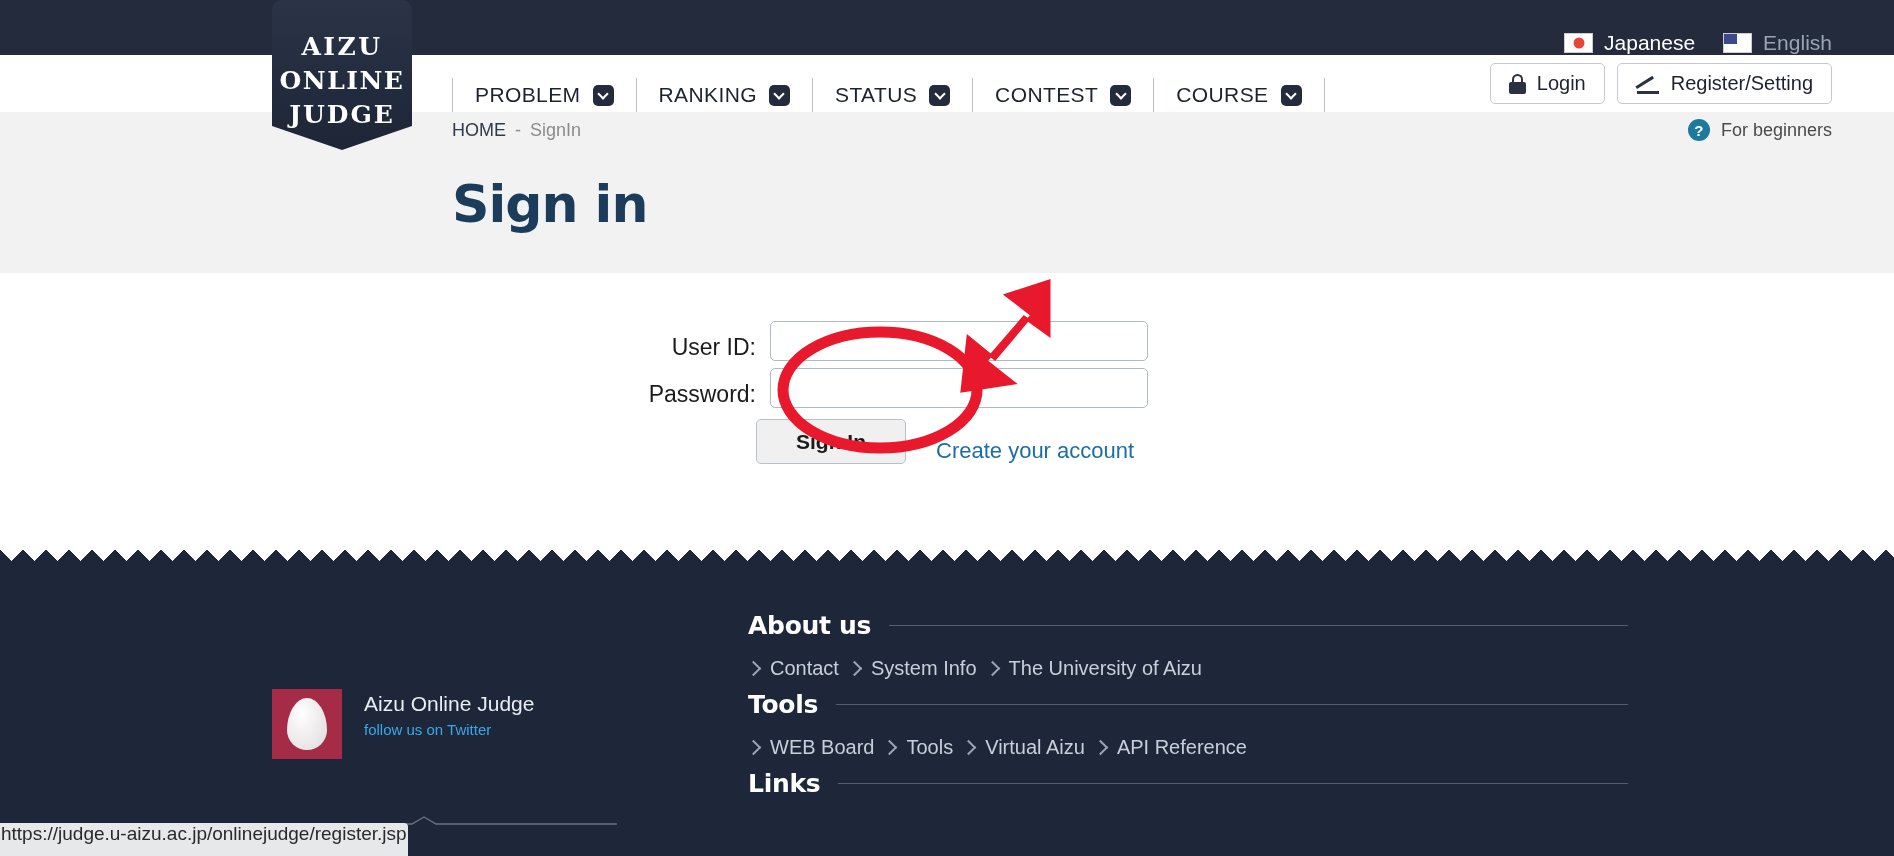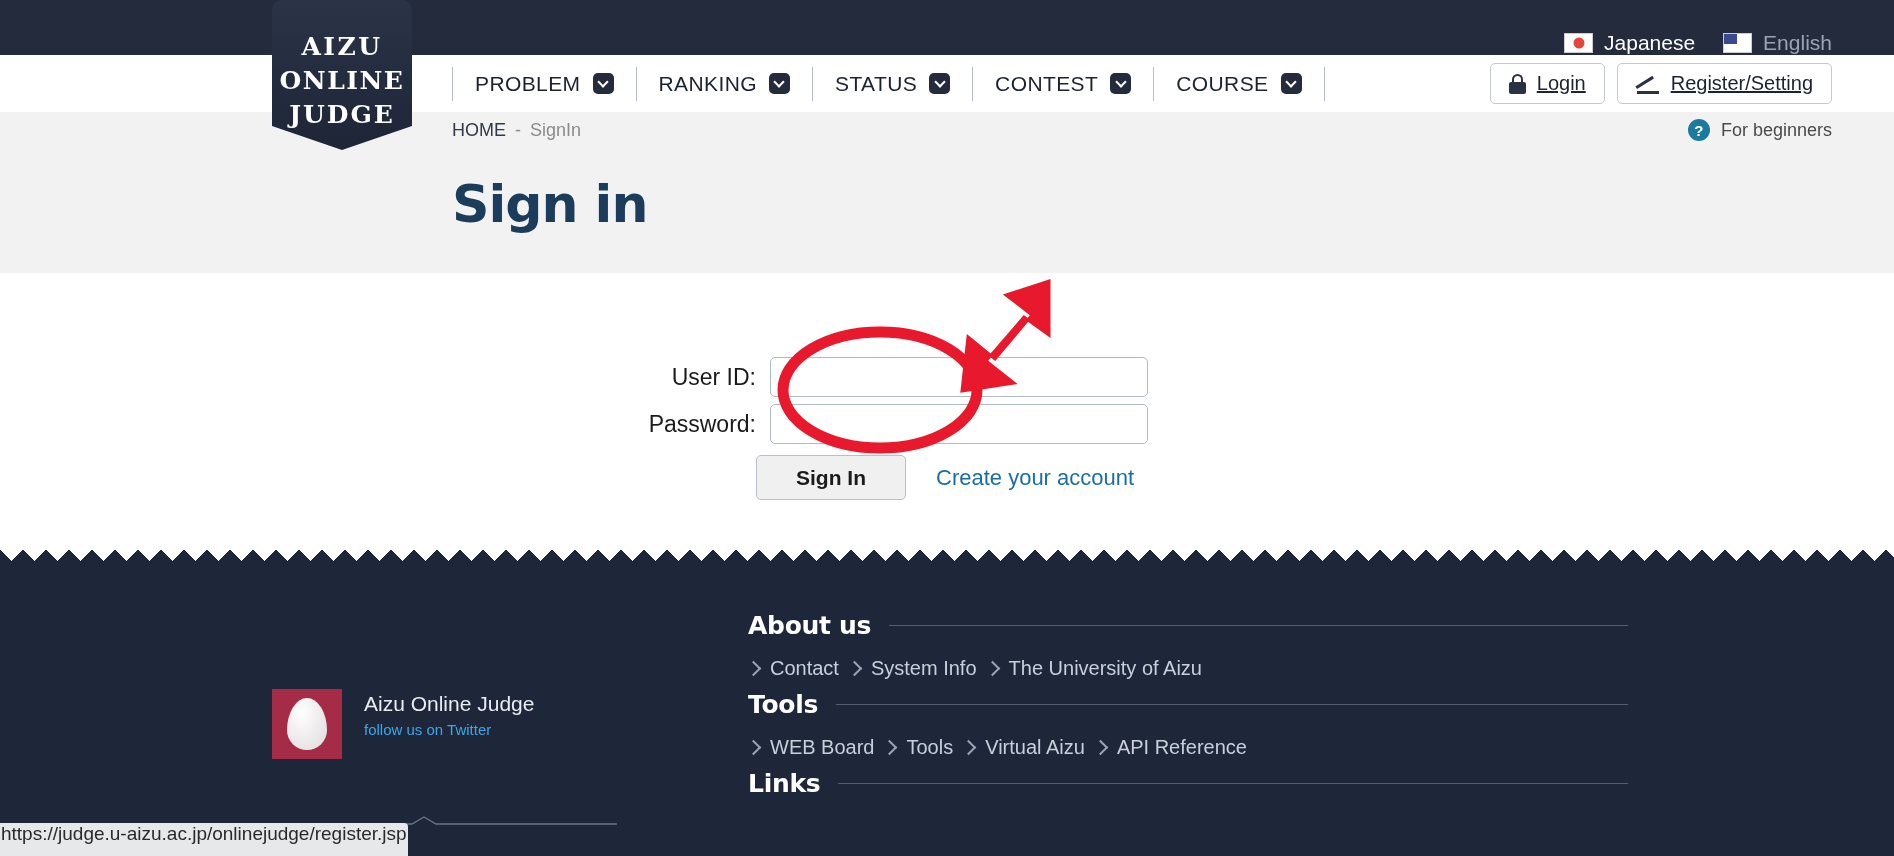--- a/index.html
+++ b/index.html
@@ -47,21 +47,21 @@
     width: 13px; height: 10px; background: #3b4a8c;
   }
 
   
   .navbar {
     position: absolute; top: 55px; left: 0; width: 1894px; height: 57px;
     background: #ffffff;
   }
   .nav-items {
     position: absolute; left: 452px; top: 0; height: 57px;
-    display: flex; align-items: center;
+    display: flex; align-items: flex-end;
   }
   .nav-sep { width: 1px; height: 34px; background: #b9bfca; }
   .nav-item {
     display: flex; align-items: center; gap: 12px;
     padding: 0 22px; height: 34px; cursor: pointer;
     color: #1b2230; font-size: 21px; letter-spacing: .4px;
     white-space: nowrap;
   }
   .caret {
     width: 21px; height: 21px; border-radius: 5px;
@@ -76,21 +76,21 @@
   }
   .auth-group {
     position: absolute; right: 62px; top: 0; height: 57px;
     display: flex; align-items: center; gap: 12px;
   }
   .btn-auth {
     display: flex; align-items: center; gap: 11px;
     height: 39px; padding: 0 18px;
     border: 1px solid #c3c8d1; border-radius: 5px;
     background: #ffffff; color: #1b2230;
-    font-size: 20px; cursor: pointer; white-space: nowrap; text-decoration: underline;
+    font-size: 20px; cursor: pointer; white-space: nowrap;
   }
   .lock-ic { width: 17px; height: 20px; position: relative; flex:0 0 auto; }
   .lock-ic::before {
     content: ""; position: absolute; left: 3px; top: 0;
     width: 11px; height: 9px; border: 2.5px solid #2a3142;
     border-bottom: none; border-radius: 6px 6px 0 0; box-sizing: border-box;
   }
   .lock-ic::after {
     content: ""; position: absolute; left: 0; bottom: 0;
     width: 17px; height: 12px; background: #2a3142; border-radius: 2px;
@@ -144,21 +144,21 @@
     font-family: "DejaVu Sans", sans-serif;
     letter-spacing: -1px;
   }
 
   
   .main {
     position: absolute; top: 273px; left: 0; width: 1894px; height: 276px;
     background: #ffffff;
   }
   .form-row {
-    position: absolute; display: flex; align-items: center; margin-top: 36px;
+    position: absolute; display: flex; align-items: flex-end;
   }
   .form-label {
     width: 110px; text-align: right; margin-right: 14px;
     font-size: 23px; color: #1b1b1b;
   }
   .form-input {
     width: 378px; height: 40px; box-sizing: border-box;
     border: 1px solid #aebac6; border-radius: 5px;
     background: #ffffff; padding: 0 10px;
     font-size: 19px; color: #111; outline: none;

